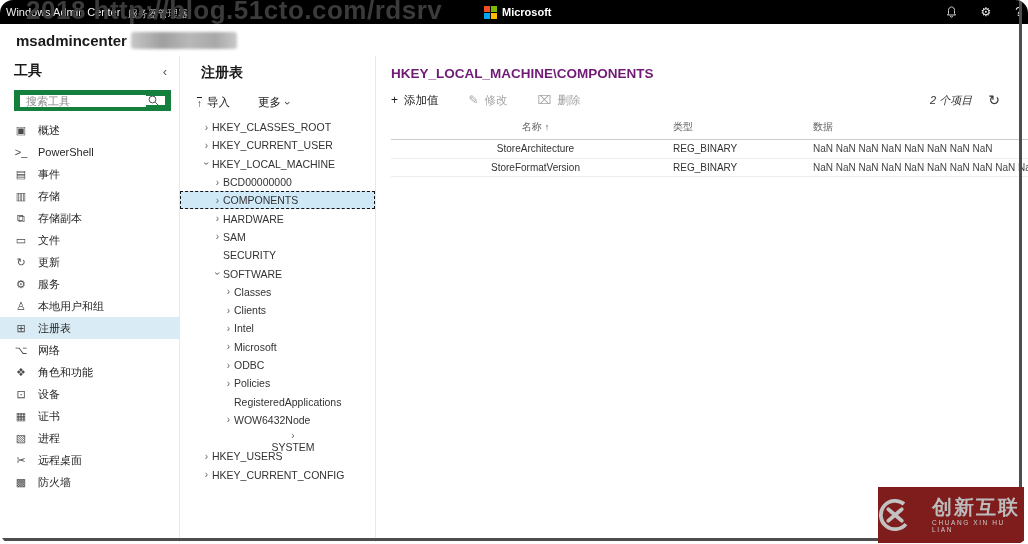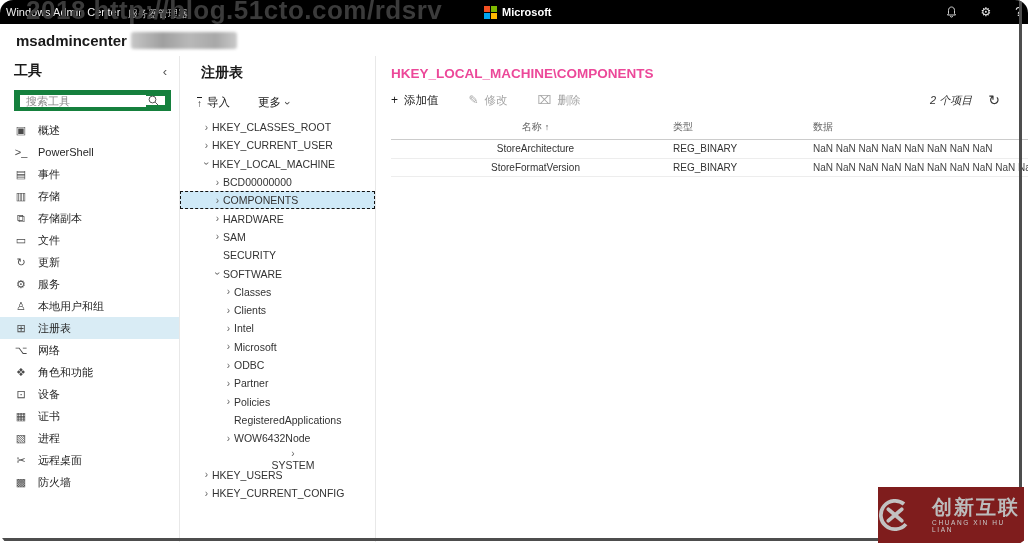--- a/index.html
+++ b/index.html
@@ -53,21 +53,21 @@
   .down-chev::before { content:"\203A"; }
   .tree-row { height:18.3px; display:flex; align-items:center; font-size:10.5px; color:#333; cursor:pointer; border:1px solid transparent; }
   .chev { width:11px; flex-shrink:0; font-size:10px; color:#666; display:inline-flex; justify-content:center; }
   .chev::before { content:"\203A"; display:inline-block; }
   .chev[data-state="expanded"]::before { transform:rotate(90deg); }
   .chev[data-state="none"] { visibility:hidden; }
   .tree-row.selected { background:#cfe9f7; border:1px dashed #111; }
 
   
   .content { flex:1; padding-left:15px; position:relative; min-width:0; }
-  .content-title { font-size:13.5px; font-weight:bold; color:#ec4899; margin:10px 0 0 0; }
+  .content-title { font-size:13.5px; font-weight:bold; color:#701a75; margin:10px 0 0 0; }
   .content-toolbar { display:flex; align-items:center; margin-top:11px; font-size:11.5px; height:16px; }
   .tool-btn { display:flex; align-items:center; gap:6px; margin-right:30px; color:#1b1b1b; cursor:pointer; }
   .tool-btn.disabled { color:#a6a6a6; cursor:default; }
   .tool-glyph { font-size:12px; line-height:1; }
   .count-wrap { margin-left:auto; display:flex; align-items:center; gap:16px; padding-right:28px; }
   .count-label { font-style:italic; font-size:11px; color:#333; }
   .refresh-icon { font-size:14px; color:#333; cursor:pointer; line-height:1; }
 
   .thead { display:flex; font-size:10px; color:#666; margin-top:12px; padding-bottom:5px; border-bottom:1px solid #ccc; }
   .col-name { width:282px; padding-left:7px; flex-shrink:0;text-align:center; }
@@ -304,24 +304,20 @@
           <div class="tree-row" style="padding-left: 42px;">
             <span class="chev" data-state="collapsed"></span>
             <span>Microsoft</span>
           </div>
 
           <div class="tree-row" style="padding-left: 42px;">
             <span class="chev" data-state="collapsed"></span>
             <span>ODBC</span>
           </div>
 
-          <div class="tree-row" style="padding-left: 42px;">
-            <span class="chev" data-state="collapsed"></span>
-            <span>Partner</span>
-          </div>
 
           <div class="tree-row" style="padding-left: 42px;">
             <span class="chev" data-state="collapsed"></span>
             <span>Policies</span>
           </div>
 
           <div class="tree-row" style="padding-left: 42px;">
             <span class="chev" data-state="none"></span>
             <span>RegisteredApplications</span>
           </div>

